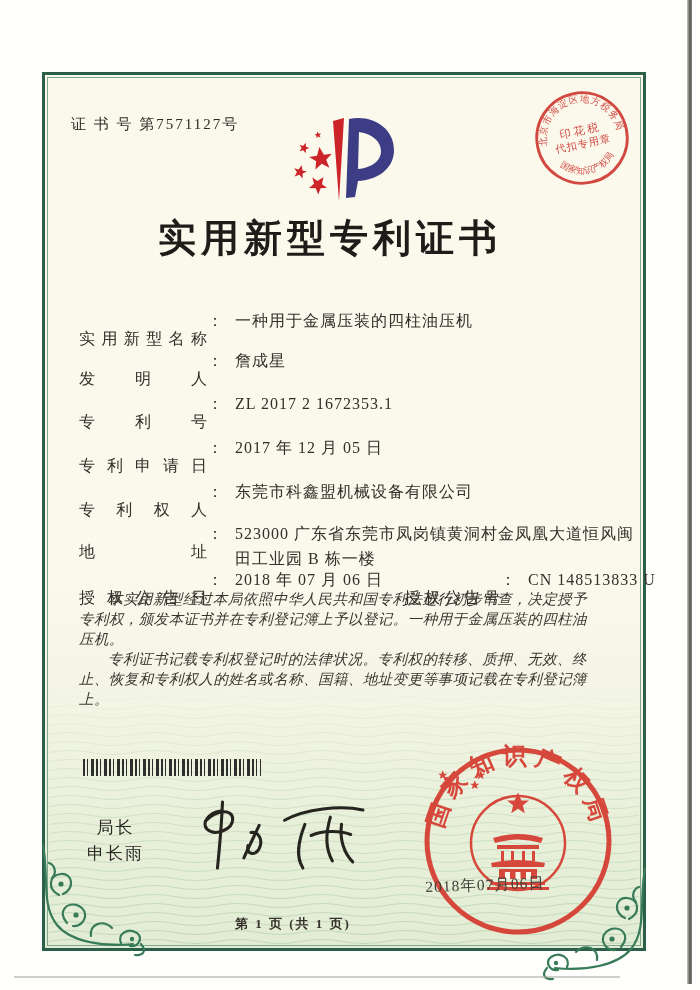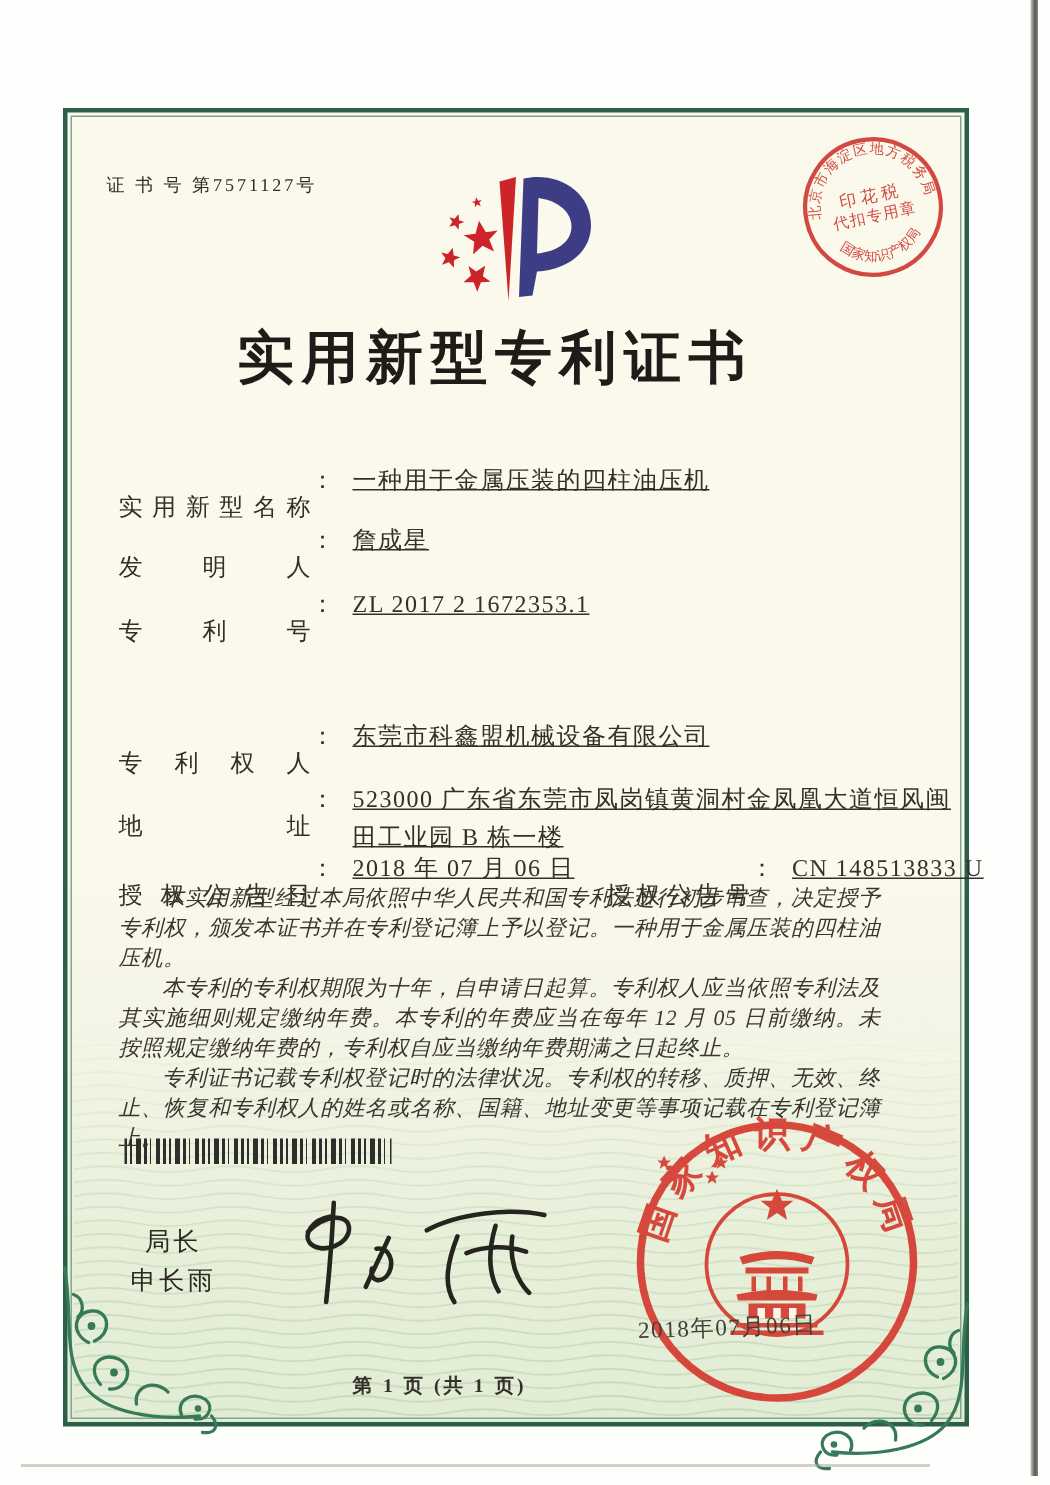--- a/index.html
+++ b/index.html
@@ -15,32 +15,32 @@
   .edge-bottom{position:absolute;left:14px;right:80px;top:976px;height:2px;background:#a7a79e;opacity:.55;}
 
   
   .cert{position:absolute;left:42px;top:72px;width:598px;height:873px;
     border:3px solid #2c5f49;
     background:linear-gradient(180deg,#fbf8ec 0%,#fbf8ec 58%,#f4f5e6 70%,#e9f0da 85%,#e2ecd4 100%);}
   .cert-inner{position:absolute;inset:2px;border:1px solid #7fa78f;pointer-events:none;}
 
   .waves{position:absolute;left:4px;right:4px;bottom:4px;height:268px;}
 
-  .cert-no{position:absolute;left:26px;top:40px;font-size:12px;letter-spacing:2px;color:#2f2b26;}
+  .cert-no{position:absolute;left:26px;top:40px;font-size:15px;letter-spacing:2px;color:#2f2b26;}
 
   .logo{position:absolute;left:246px;top:30px;width:112px;height:100px;}
   .taxstamp{position:absolute;left:488px;top:14px;width:98px;height:98px;transform:rotate(-12deg);opacity:.92;}
 
   .title{position:absolute;left:0;right:28px;top:138px;text-align:center;
     font-size:38px;font-weight:bold;letter-spacing:5px;color:#1e1b18;}
 
   .frow{position:absolute;left:34px;font-size:16px;color:#33302a;line-height:25px;white-space:nowrap;}
   .flabel{display:inline-block;width:128px;text-align:justify;text-align-last:justify;vertical-align:top;margin-top:18px;}
   .fcolon{display:inline-block;vertical-align:top;}
-  .fvalue{display:inline-block;margin-left:8px;letter-spacing:1px;vertical-align:top;text-decoration:underline;}
+  .fvalue{display:inline-block;margin-left:8px;letter-spacing:1px;vertical-align:top;}
   .fvalue.wrap{white-space:normal;width:412px;}
   .flabel.short{width:96px;}
   .pair2{position:absolute;left:325px;top:0;white-space:nowrap;}
 
   .paras{position:absolute;left:34px;top:514px;width:508px;font-size:14.5px;line-height:20px;
     color:#3a362f;text-align:justify;font-style:italic;letter-spacing:.4px;}
   .paras p{margin:0;text-indent:2em;}
 
   .barcode{position:absolute;left:38px;top:684px;width:178px;height:17px;
     background:repeating-linear-gradient(90deg,#2e2e2c 0 2px,rgba(0,0,0,0) 2px 4px,#2e2e2c 4px 5px,rgba(0,0,0,0) 5px 8px,#2e2e2c 8px 11px,rgba(0,0,0,0) 11px 13px);}
@@ -123,40 +123,43 @@
       <span class="fvalue">一种用于金属压装的四柱油压机</span>
     </div>
     <div class="frow" style="top:273px">
       <span class="flabel">发明人</span><span class="fcolon">：</span>
       <span class="fvalue">詹成星</span>
     </div>
     <div class="frow" style="top:316px">
       <span class="flabel">专利号</span><span class="fcolon">：</span>
       <span class="fvalue">ZL 2017 2 1672353.1</span>
     </div>
+    <div class="frow" style="top:360px">
+      <span class="flabel">专利申请日</span><span class="fcolon">：</span>
+      <span class="fvalue">2017 年 12 月 05 日</span>
+    </div>
     <div class="frow" style="top:404px">
       <span class="flabel">专利权人</span><span class="fcolon">：</span>
       <span class="fvalue">东莞市科鑫盟机械设备有限公司</span>
     </div>
     <div class="frow" style="top:446px">
       <span class="flabel">地址</span><span class="fcolon">：</span>
       <span class="fvalue wrap">523000 广东省东莞市凤岗镇黄洞村金凤凰大道恒风闽田工业园 B 栋一楼</span>
     </div>
     <div class="frow" style="top:492px;right:20px">
       <span class="flabel">授权公告日</span><span class="fcolon">：</span>
       <span class="fvalue">2018 年 07 月 06 日</span>
       <span class="pair2">
         <span class="flabel short">授权公告号</span><span class="fcolon">：</span>
         <span class="fvalue">CN 148513833 U</span>
       </span>
     </div>
 
     <div class="paras">
       <p>本实用新型经过本局依照中华人民共和国专利法进行初步审查，决定授予专利权，颁发本证书并在专利登记簿上予以登记。一种用于金属压装的四柱油压机。</p>
-      <p>本专利的专利权期限为十年，自申请日起算。专利权人应当依照专利法及其实施细则规定缴纳年费。本专利的年费应当在每年 12 月 05 日前缴纳。未按照规定缴纳年费的，专利权自应当缴纳年费期满之日起终止。</p>
       <p>专利证书记载专利权登记时的法律状况。专利权的转移、质押、无效、终止、恢复和专利权人的姓名或名称、国籍、地址变更等事项记载在专利登记簿上。</p>
     </div>
 
     <div class="barcode"></div>
 
     <div class="signer">
       <div>局长</div>
       <div>申长雨</div>
     </div>
 

